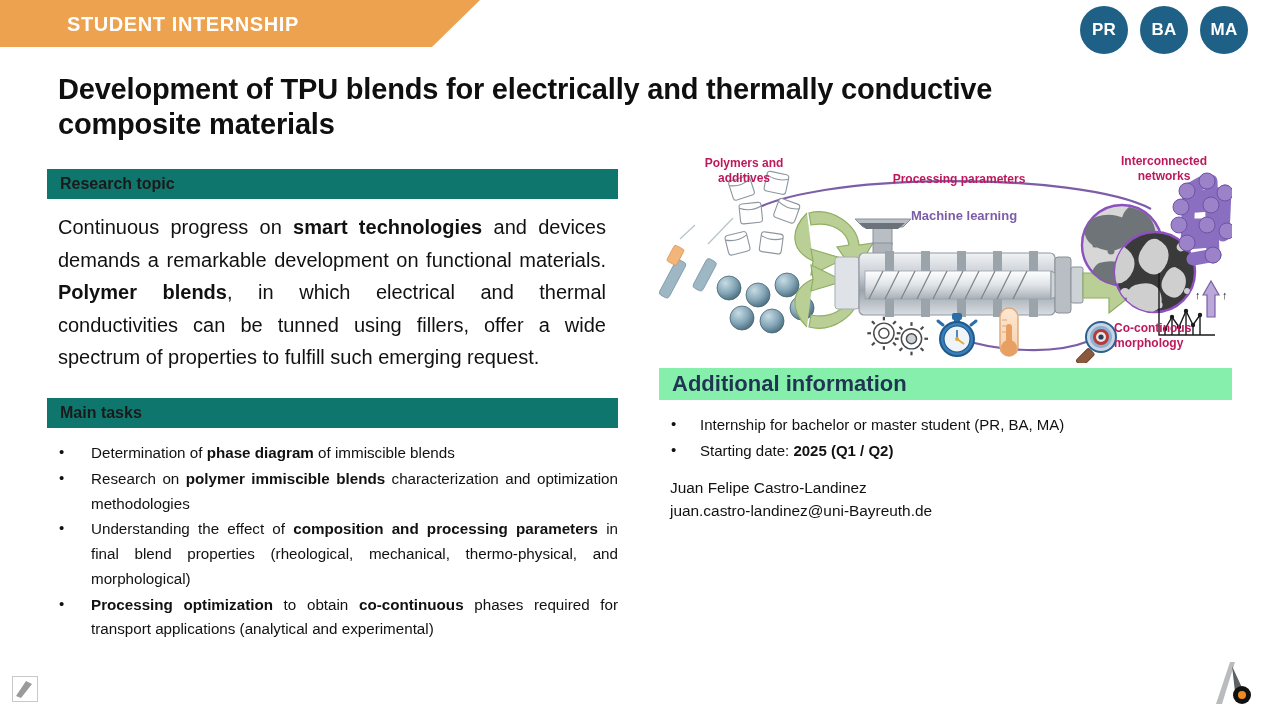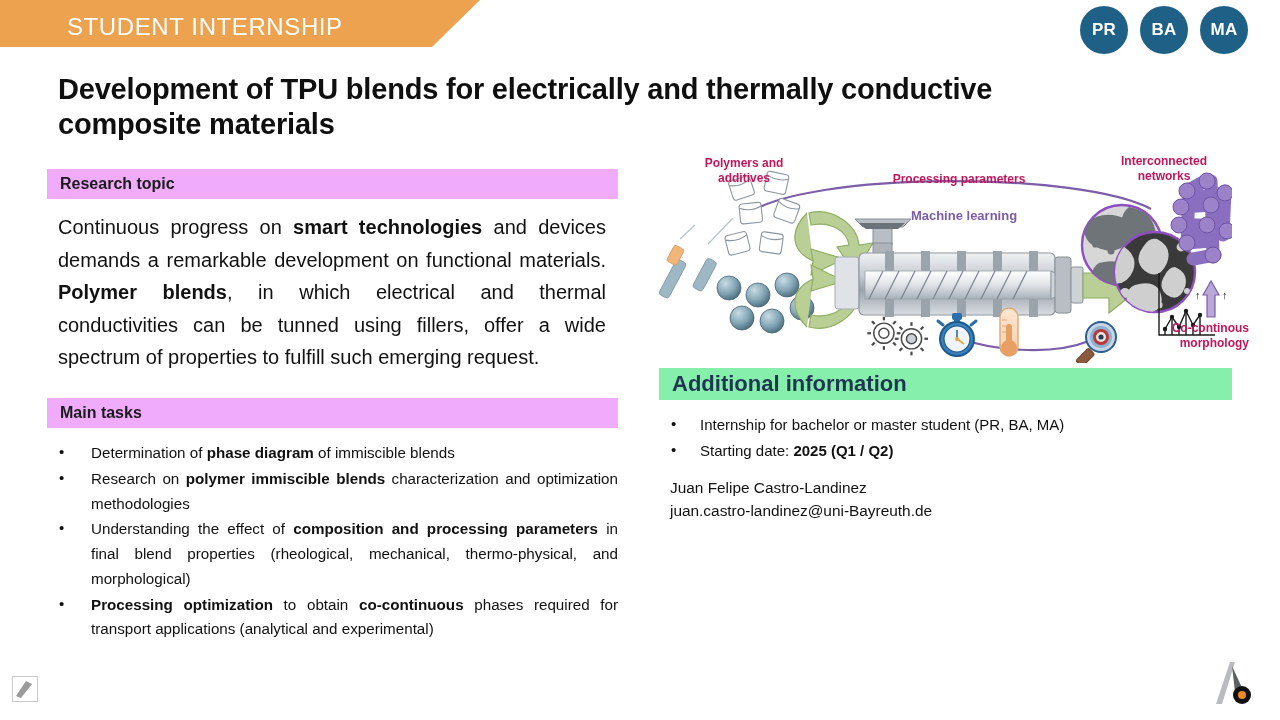--- a/index.html
+++ b/index.html
@@ -22,22 +22,22 @@
     left: 0; top: 0;
     width: 480px;
     height: 47px;
     background: #eda24f;
     clip-path: polygon(0 0, 480px 0, 432px 47px, 0 47px);
   }
   .header-banner-label {
     position: absolute;
     left: 67px;
     top: 13px;
-    font-size: 24px;
-    font-weight: normal;
+    font-size: 20px;
+    font-weight: bold;
     letter-spacing: 0.6px;
     color: #ffffff;
     white-space: nowrap;
   }
 
   
   .badges {
     position: absolute;
     right: 32px;
     top: 6px;
@@ -89,21 +89,21 @@
   .band {
     height: 30px;
     display: flex;
     align-items: center;
     padding-left: 13px;
     box-sizing: border-box;
     font-size: 16px;
     font-weight: bold;
   }
   .band-orange {
-    background: #f0abfc;
+    background: #0f766e;
     color: #1a1a1a;
   }
   .band-gray {
     background: #86efac;
     color: #1f3552;
     font-size: 22px;
     height: 32px;
   }
 
   
@@ -225,21 +225,21 @@
 <div class="col-right">
 
   <div class="graphic">
 
     <div class="g-label" style="left:20px; top:11px; width:130px; white-space:pre-line;">Polymers and
 additives</div>
     <div class="g-label" style="left:200px; top:27px; width:200px;">Processing parameters</div>
     <div class="g-label ml" style="left:225px; top:63px; width:160px;">Machine learning</div>
     <div class="g-label" style="left:430px; top:9px; width:150px; white-space:pre-line;">Interconnected
 networks</div>
-    <div class="g-label" style="left:455px; top:176px; width:135px; text-align:right; white-space:pre-line;">Co-continous
+    <div class="g-label" style="left:455px; top:176px; width:135px; text-align:left; white-space:pre-line;">Co-continous
 morphology</div>
 
     <svg width="573" height="218" viewBox="0 0 573 218">
       <defs>
         <radialGradient id="sphereGrad" cx="35%" cy="30%" r="75%">
           <stop offset="0%" stop-color="#c8dbe4"></stop>
           <stop offset="55%" stop-color="#86a8b8"></stop>
           <stop offset="100%" stop-color="#4a6d7d"></stop>
         </radialGradient>
         <linearGradient id="barrelGrad" x1="0" y1="0" x2="0" y2="1">

